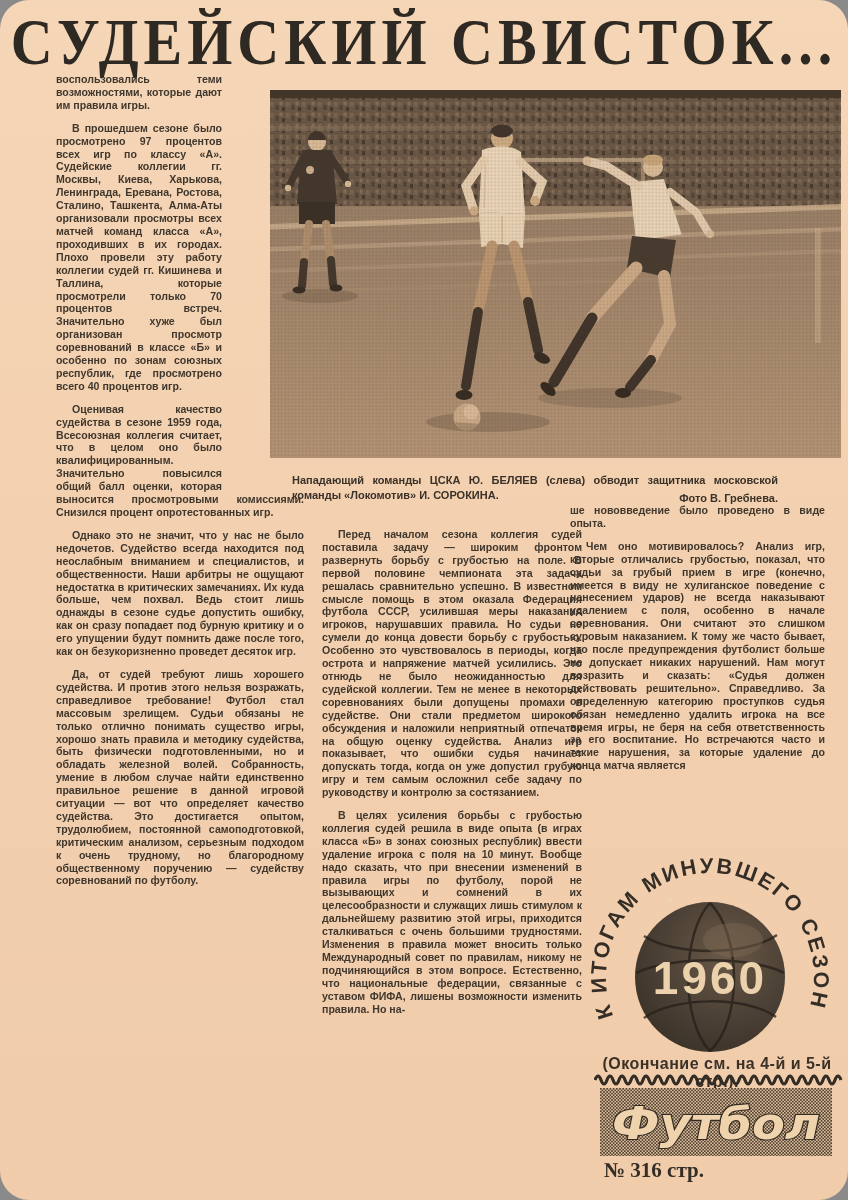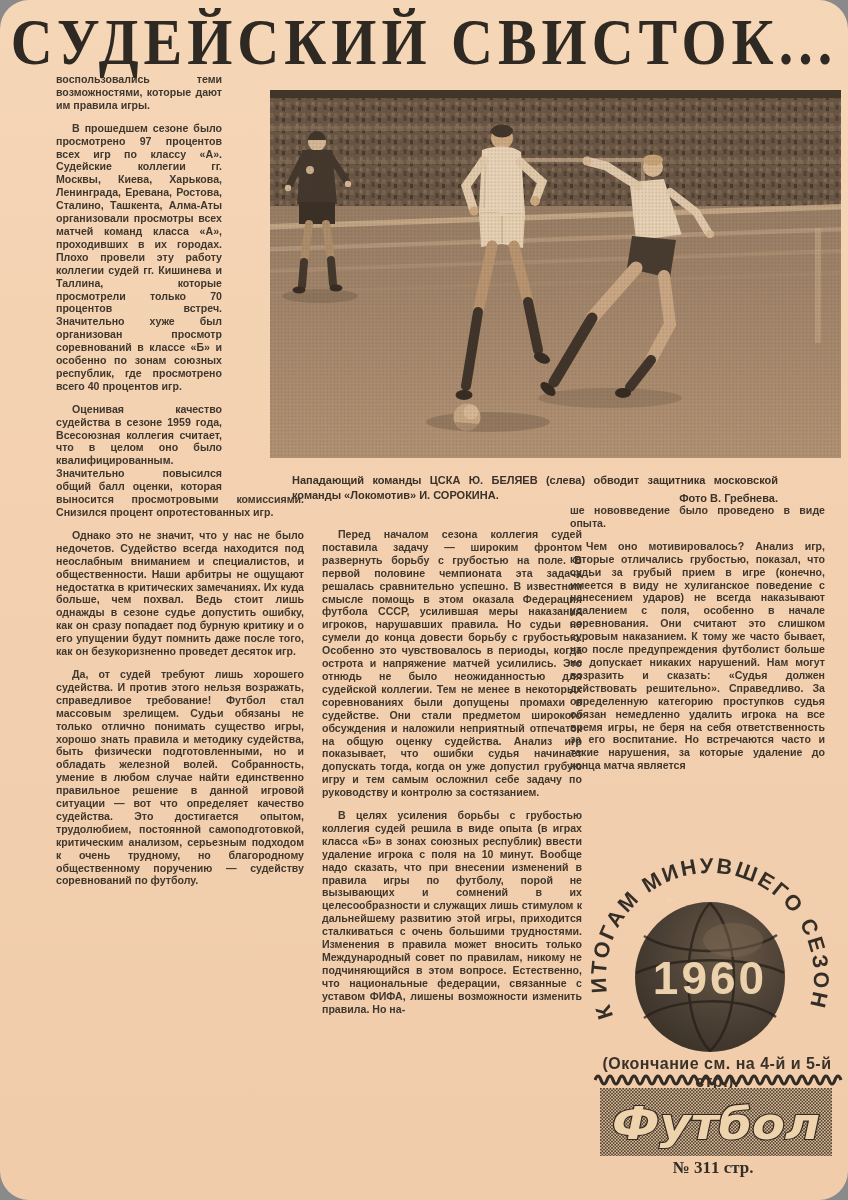--- a/index.html
+++ b/index.html
@@ -51,22 +51,22 @@
   .emblem{position:absolute;left:570px;top:848px;width:280px;height:215px;}
   .continuation{
     position:absolute;left:588px;top:1055px;width:258px;
     text-align:center;font-size:16px;font-weight:bold;color:#3a3128;
     letter-spacing:0.5px;
   }
   .wavy{position:absolute;left:594px;top:1072px;width:250px;height:14px;}
   .masthead{position:absolute;left:600px;top:1088px;width:272px;height:68px;}
   .footer-row{
     position:absolute;left:604px;top:1158px;width:218px;
-    display:flex;justify-content:center;
-    font-family:"Liberation Serif",serif;font-weight:bold;font-size:17px;color:#352e26;
+    display:flex;justify-content:flex-start;
+    font-family:"Liberation Serif",serif;font-weight:bold;font-size:21px;color:#352e26;
   }
 </style>
 </head>
 <body>
 
 <div class="page">
 
   <div class="headline">СУДЕЙСКИЙ СВИСТОК...</div>
 
   <div class="photo">
@@ -250,16 +250,16 @@
         </pattern>
       </defs>
       <rect x="0" y="0" width="232" height="68" fill="#dcba96"></rect>
       <rect x="0" y="0" width="232" height="68" fill="url(#checker)"></rect>
       <text x="116" y="51" text-anchor="middle" font-family="DejaVu Sans, sans-serif" font-weight="bold" font-style="italic" font-size="44" textLength="208" lengthAdjust="spacingAndGlyphs" fill="#efd3ad" stroke="#332c24" stroke-width="2.2" paint-order="stroke">Футбол</text>
     </svg>
   </div>
 
   <div class="footer-row">
     <span>№ 31</span>
-    <span>1 стр.</span>
+    <span>6 стр.</span>
   </div>
 
 </div>
 
 </body></html>

